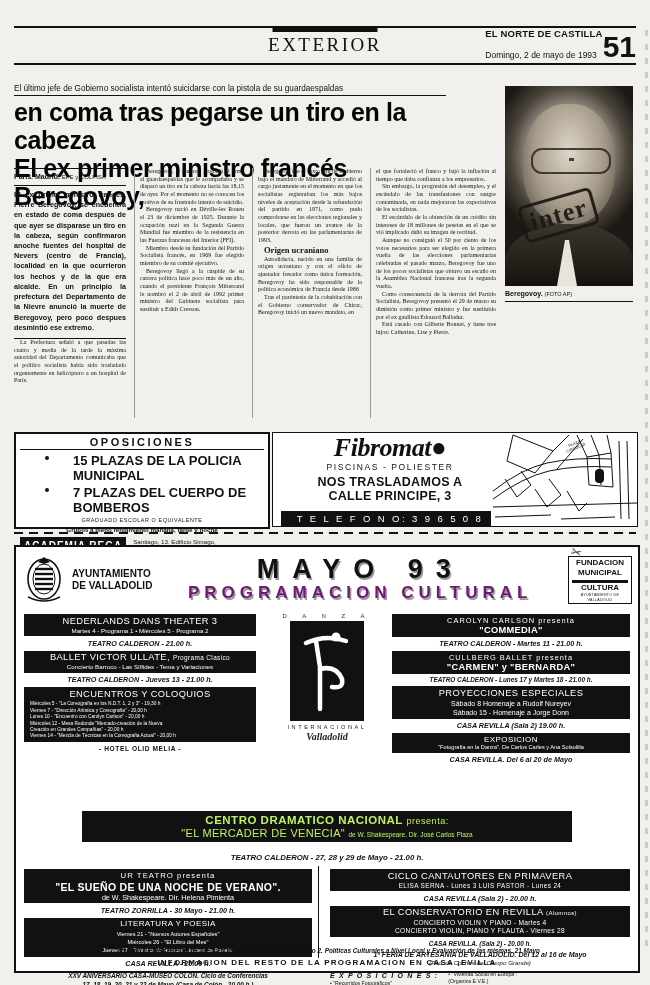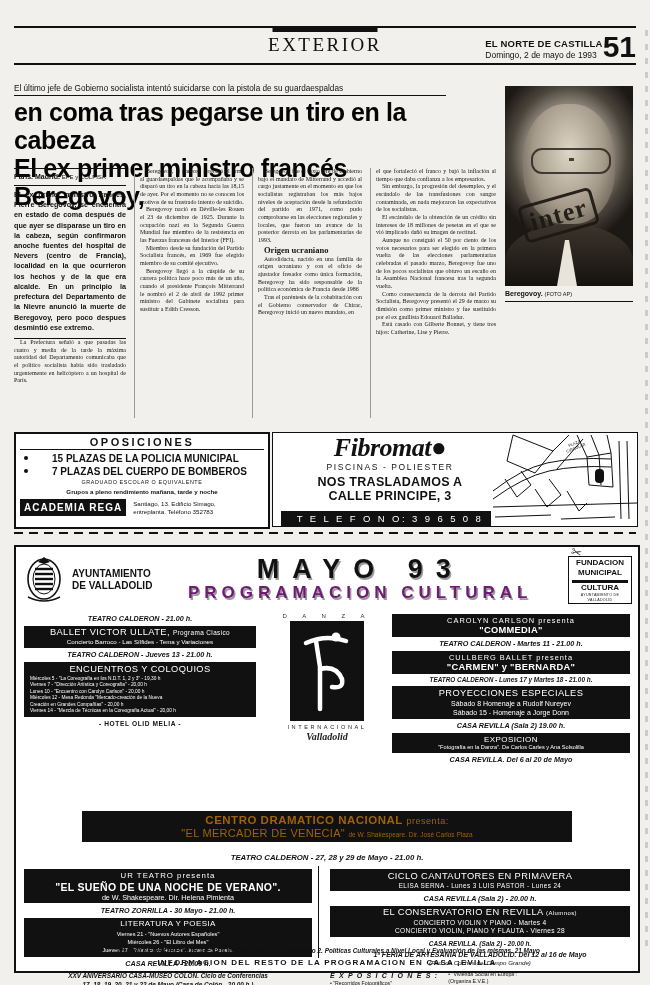--- a/index.html
+++ b/index.html
@@ -7,21 +7,21 @@
   #page{
     position:relative;width:650px;height:985px;background:#f2f0ec;
     overflow:hidden;box-sizing:border-box;
   }
   
   .masthead{position:absolute;left:14px;top:26px;width:622px;}
   .mast-rule-top{height:2px;background:#111;width:100%;}
   .mast-row{display:flex;align-items:flex-end;justify-content:flex-end;padding-top:2px;}
   .mast-left{line-height:1.05;}
   .mast-paper{font-family:"Liberation Sans",sans-serif;font-weight:bold;font-size:9.5px;letter-spacing:.2px;color:#111;}
-  .mast-date{font-family:"Liberation Sans",sans-serif;font-size:8.5px;color:#111;margin-top:2px;}
+  .mast-date{font-family:"Liberation Sans",sans-serif;font-size:8.5px;color:#111;margin-top:12px;}
   .mast-section{font-family:"Liberation Serif",serif;font-size:19px;letter-spacing:2.5px;color:#111;
                 position:absolute;left:50%;transform:translateX(-50%);top:6px;}
   .mast-section-bar{position:absolute;left:50%;transform:translateX(-50%);top:0px;width:105px;height:4px;background:#111;}
   .mast-page{font-family:"Liberation Sans",sans-serif;font-weight:bold;font-size:30px;color:#111;line-height:.9;}
   .mast-rule-bot{height:2px;background:#111;width:100%;margin-top:3px;}
 
   
   .kicker-wrap{position:absolute;left:14px;top:84px;width:432px;}
   .kicker{font-family:Liberation Sans, sans-serif;font-size:8.2px;color:#111;padding-bottom:2px;}
   .kicker-rule{height:1px;background:#111;width:100%;}
@@ -68,22 +68,22 @@
   .lead{font-family:"Liberation Sans",sans-serif;font-weight:bold;font-size:7.2px;line-height:1.42;color:#111;}
   .after-lead{margin-top:6px;}
   .subhead{font-family:"Liberation Serif",serif;font-weight:bold;font-size:8.5px;margin:5px 0 3px 0;text-indent:0;}
   .col-rule{position:absolute;top:168px;width:1px;background:#999;height:250px;}
 
   
   .ad-oposiciones{position:absolute;left:14px;top:432px;width:252px;height:93px;border:2px solid #111;background:#fff;}
   .op-title{text-align:center;font-family:"Liberation Sans",sans-serif;font-weight:bold;font-size:11px;
             letter-spacing:2.5px;color:#111;padding:2px 0 1px;}
   .op-line{height:1.2px;background:#111;margin:0 4px 3px;}
-  .op-item{font-family:"Liberation Sans",sans-serif;font-weight:bold;font-size:10px;color:#111;
-           padding-left:36px;position:relative;margin-bottom:2px;}
+  .op-item{font-family:"Liberation Sans",sans-serif;font-weight:bold;font-size:13px;color:#111;
+           padding-left:36px;position:relative;margin-bottom:2px;margin-left:21px;}
   .op-item:before{content:"";position:absolute;left:8px;top:3px;width:4px;height:4px;background:#111;border-radius:50%;}
   .op-sub{text-align:center;font-family:"Liberation Sans",sans-serif;font-size:5.4px;letter-spacing:.6px;color:#111;margin-top:2px;}
   .op-sub2{text-align:center;font-family:"Liberation Sans",sans-serif;font-weight:bold;font-size:6.2px;color:#111;margin-top:3px;}
   .op-foot{display:flex;align-items:stretch;margin:4px 4px 0;}
   .op-academy{background:#111;color:#fff;font-family:"Liberation Sans",sans-serif;font-weight:bold;font-size:10px;
               letter-spacing:1px;padding:3px 4px;display:flex;align-items:center;}
   .op-addr{font-family:"Liberation Sans",sans-serif;font-size:6.2px;line-height:1.25;color:#111;padding-left:7px;
            display:flex;flex-direction:column;justify-content:center;}
 
   .ad-fibromat{position:absolute;left:272px;top:432px;width:364px;height:93px;border:1px solid #111;background:#fff;overflow:hidden;}
@@ -128,21 +128,21 @@
   .blk .t1b{font-family:"Liberation Sans",sans-serif;font-size:9.3px;font-weight:bold;letter-spacing:.3px;}
   .blk .t2{font-family:"Liberation Sans",sans-serif;font-size:6.2px;line-height:1.3;}
   .blk .t3{font-family:"Liberation Sans",sans-serif;font-size:5.6px;line-height:1.3;}
   .venue{text-align:center;font-family:"Liberation Sans",sans-serif;font-weight:bold;font-style:italic;
          font-size:7.2px;color:#111;margin:2.5px 0 0;}
   .venue.sm{font-size:6.4px;}
   .enc-rows{text-align:left;font-family:"Liberation Sans",sans-serif;font-size:4.8px;line-height:1.35;padding:1px 3px;}
   .hotel{text-align:center;font-family:"Liberation Sans",sans-serif;font-weight:bold;font-size:6.6px;
          letter-spacing:.6px;color:#111;margin-top:3px;}
 
-  .cdn{margin:4px 66px 11px;background:#111;color:#a16207;text-align:center;padding:3px 4px;}
+  .cdn{margin:4px 66px 11px;background:#111;color:#bef264;text-align:center;padding:3px 4px;}
   .cdn .l1{font-family:"Liberation Sans",sans-serif;font-size:11.5px;letter-spacing:.5px;}
   .cdn .l1 b{font-weight:bold;}
   .cdn .l2{font-family:"Liberation Sans",sans-serif;font-size:11px;letter-spacing:.3px;margin-top:1px;}
   .cdn .l2 small{font-size:6.5px;letter-spacing:0;}
   .cdn-venue{text-align:center;font-family:"Liberation Sans",sans-serif;font-weight:bold;font-style:italic;
              font-size:7.8px;color:#111;margin-top:3px;}
 
   .cu-bot{position:relative;margin-top:4px;height:118px;}
   .cu-botL{position:absolute;left:8px;top:0;width:288px;}
   .cu-botR{position:absolute;right:8px;top:0;width:300px;}
@@ -341,20 +341,24 @@
         <div>MUNICIPAL</div>
         <div class="bar"></div>
         <div>CULTURA</div>
         <div class="tiny">AYUNTAMIENTO DE VALLADOLID</div>
       </div>
     </div>
 
     <div class="cu-body">
 
       <div class="cu-colL">
+        <div class="blk">
+          <div class="t1">NEDERLANDS DANS THEATER 3</div>
+          <div class="t2">Martes 4 - Programa 1 • Miércoles 5 - Programa 2</div>
+        </div>
         <div class="venue">TEATRO CALDERON - 21.00 h.</div>
 
         <div class="blk">
           <div class="t1">
             <span>BALLET VICTOR ULLATE,</span>
             <span style="font-size:6.4px">Programa Clasico</span>
           </div>
           <div class="t2">Concierto Barroco - Las Sílfides - Tema y Variaciones</div>
         </div>
         <div class="venue">TEATRO CALDERON - Jueves 13 - 21.00 h.</div>

